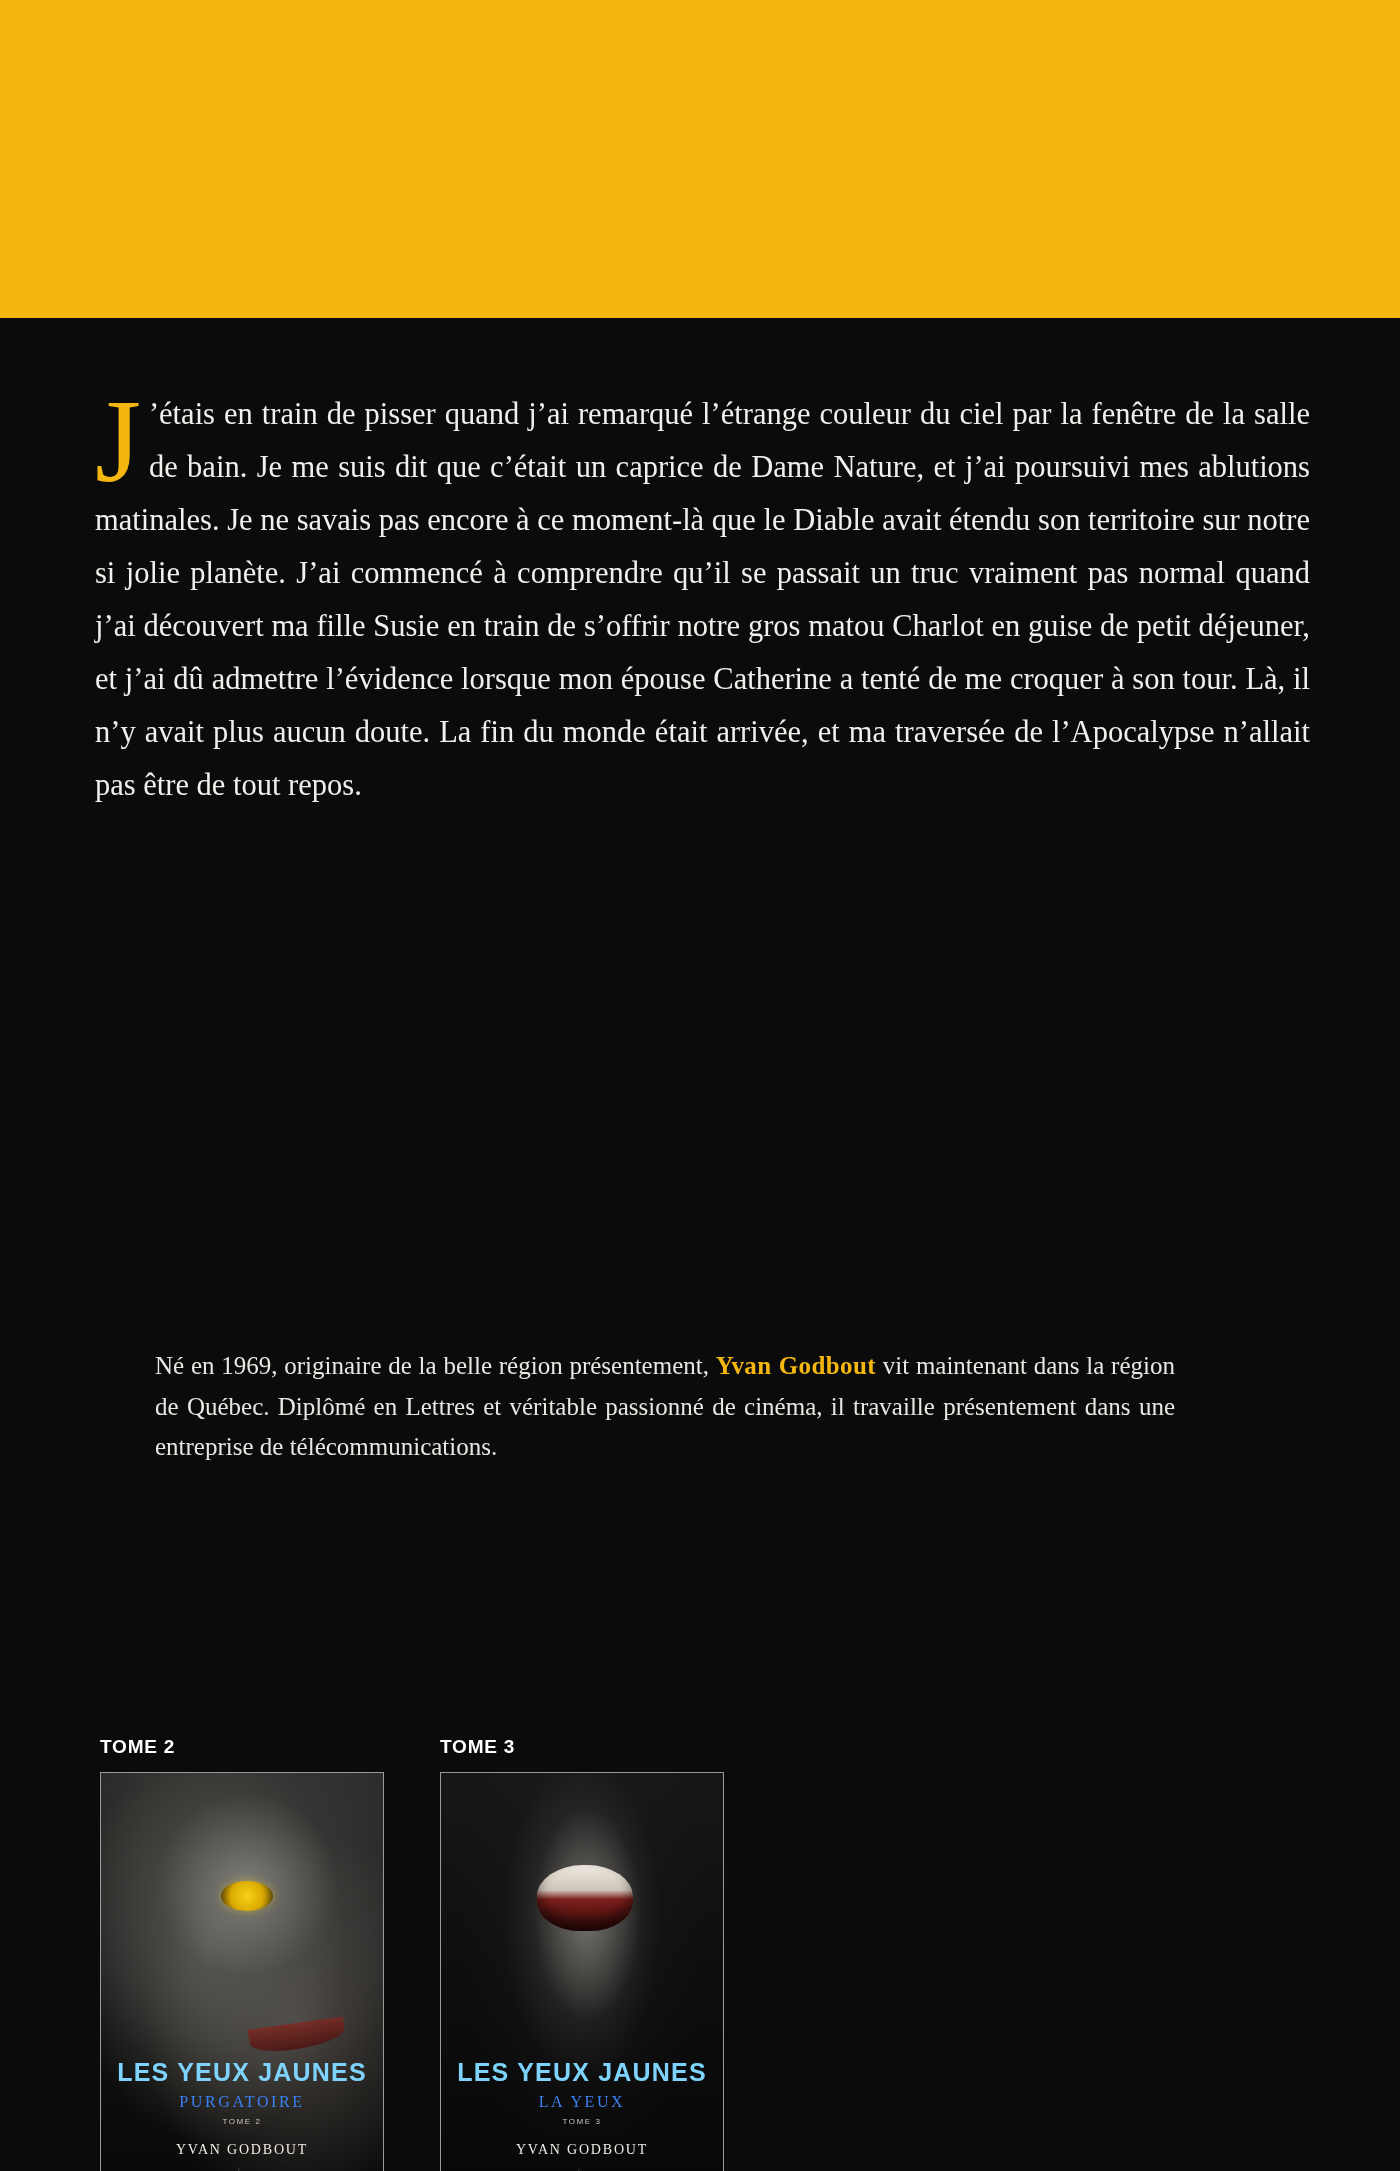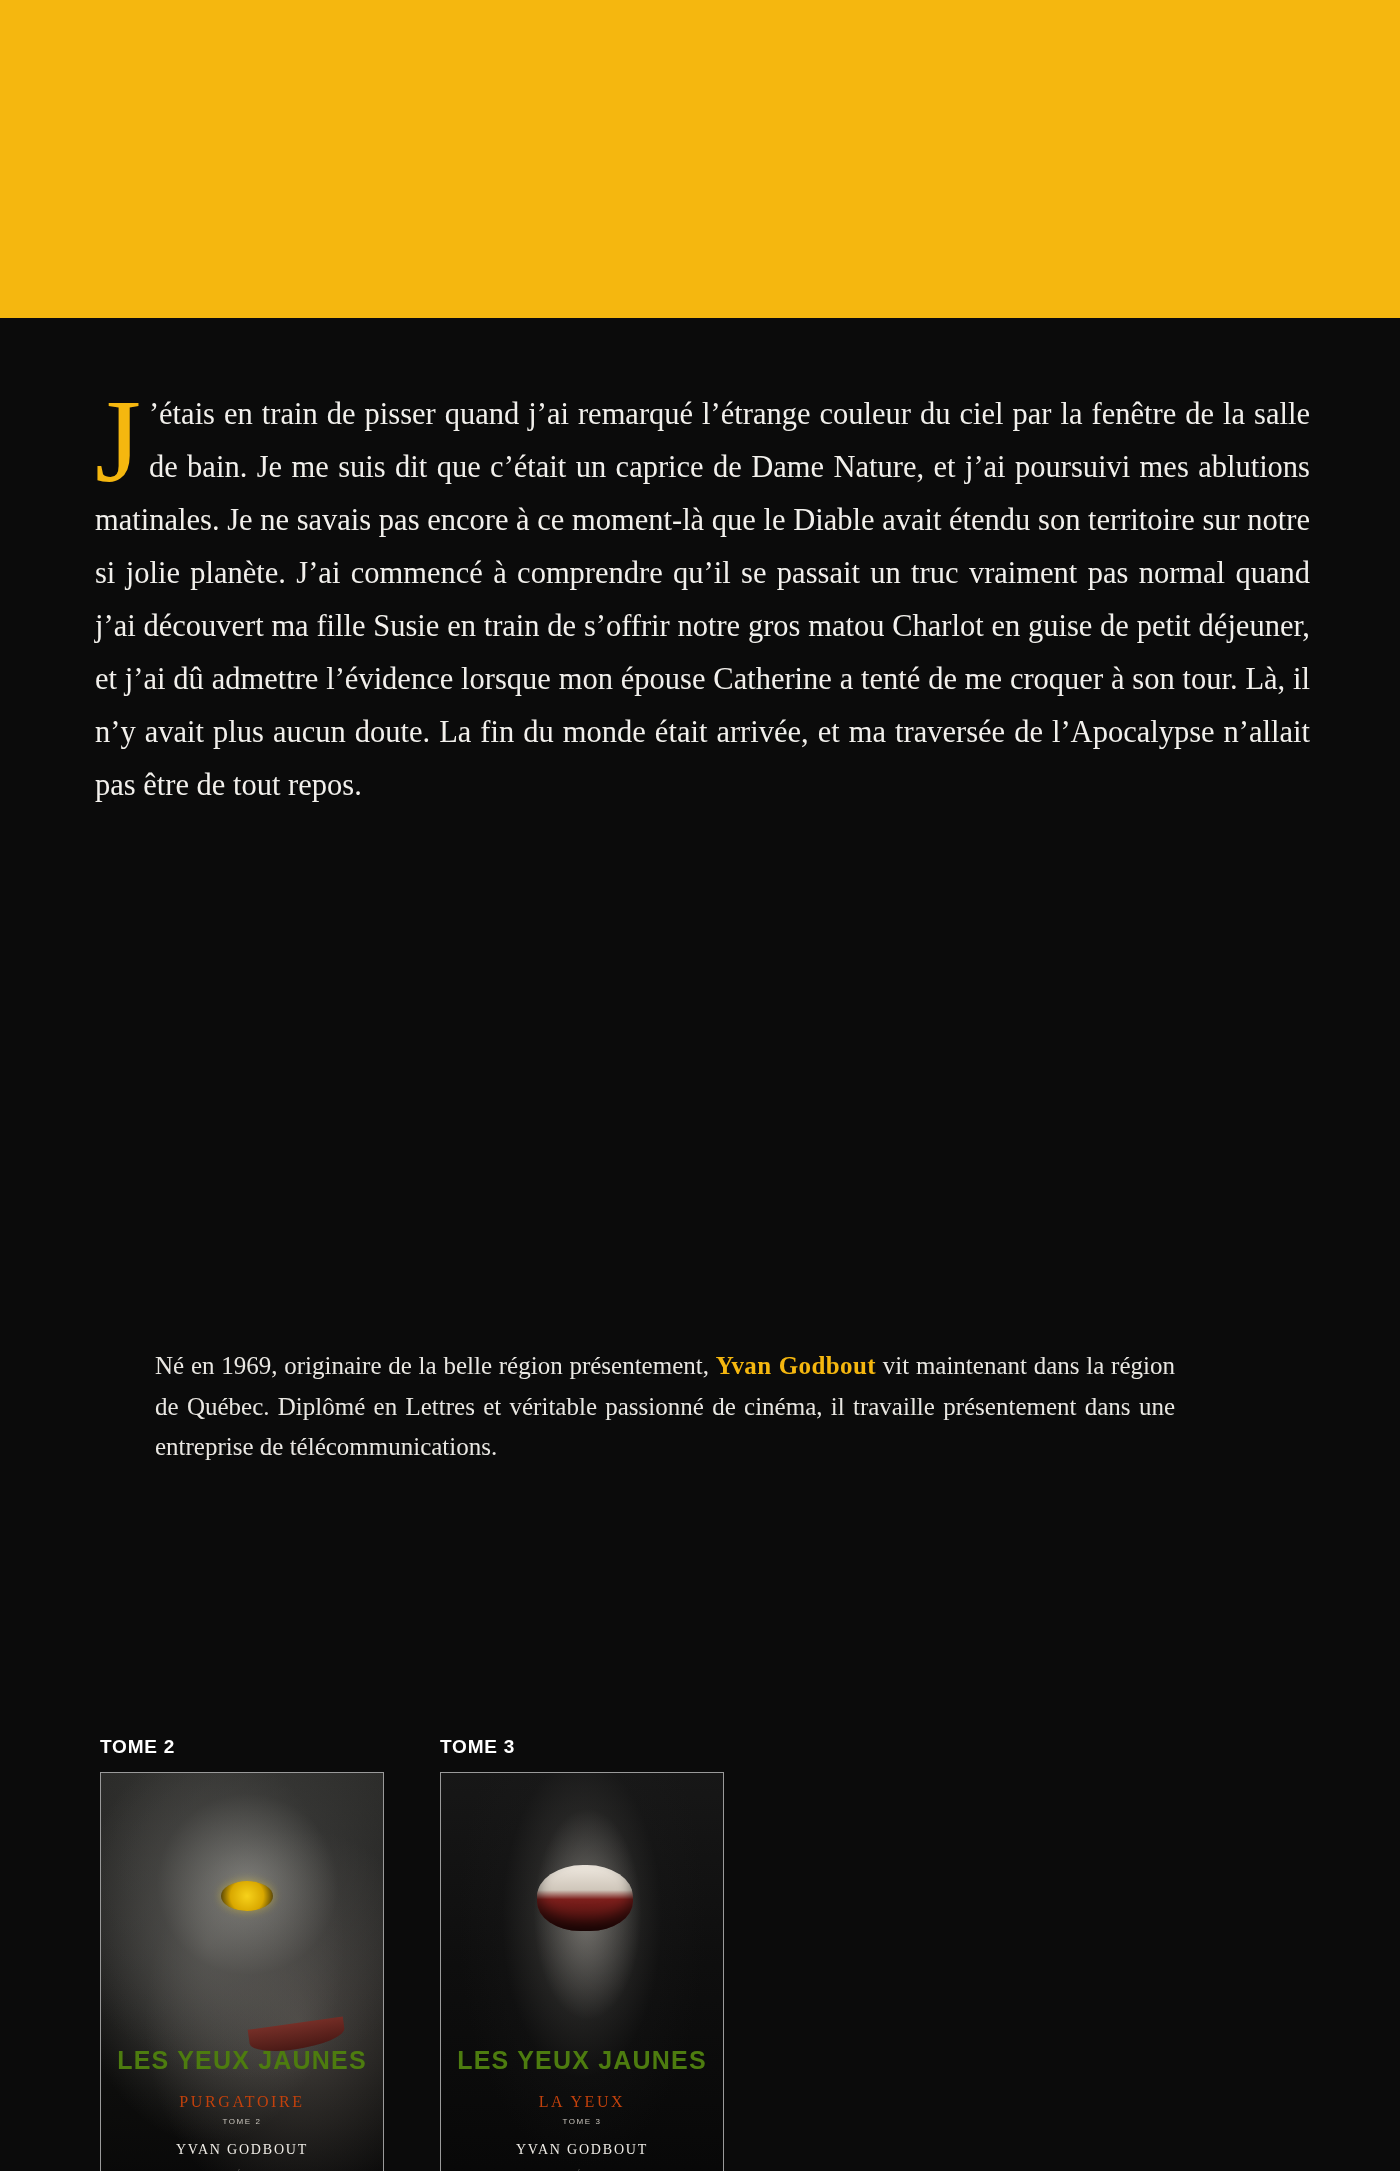--- a/index.html
+++ b/index.html
@@ -167,32 +167,32 @@
   }
 
   .cover-text {
     position: absolute;
     left: 0;
     right: 0;
     bottom: 24px;
     text-align: center;
   }
   .cover-title {
-    color: #4d7c0f;
+    color: #7dd3fc;
     font-family: "Liberation Sans", sans-serif;
     font-size: 25px;
     font-weight: bold;
     letter-spacing: 1.2px;
   }
   .cover-subtitle {
-    color: #c2410c;
+    color: #3b82f6;
     font-family: "Liberation Serif", serif;
     font-size: 16px;
     letter-spacing: 2.6px;
-    margin-top: 18px;
+    margin-top: 6px;
   }
   .cover-tome {
     color: #c9c5bd;
     font-family: "Liberation Sans", sans-serif;
     font-size: 8px;
     letter-spacing: 1.6px;
     margin-top: 6px;
   }
   .cover-author {
     color: #efece6;

